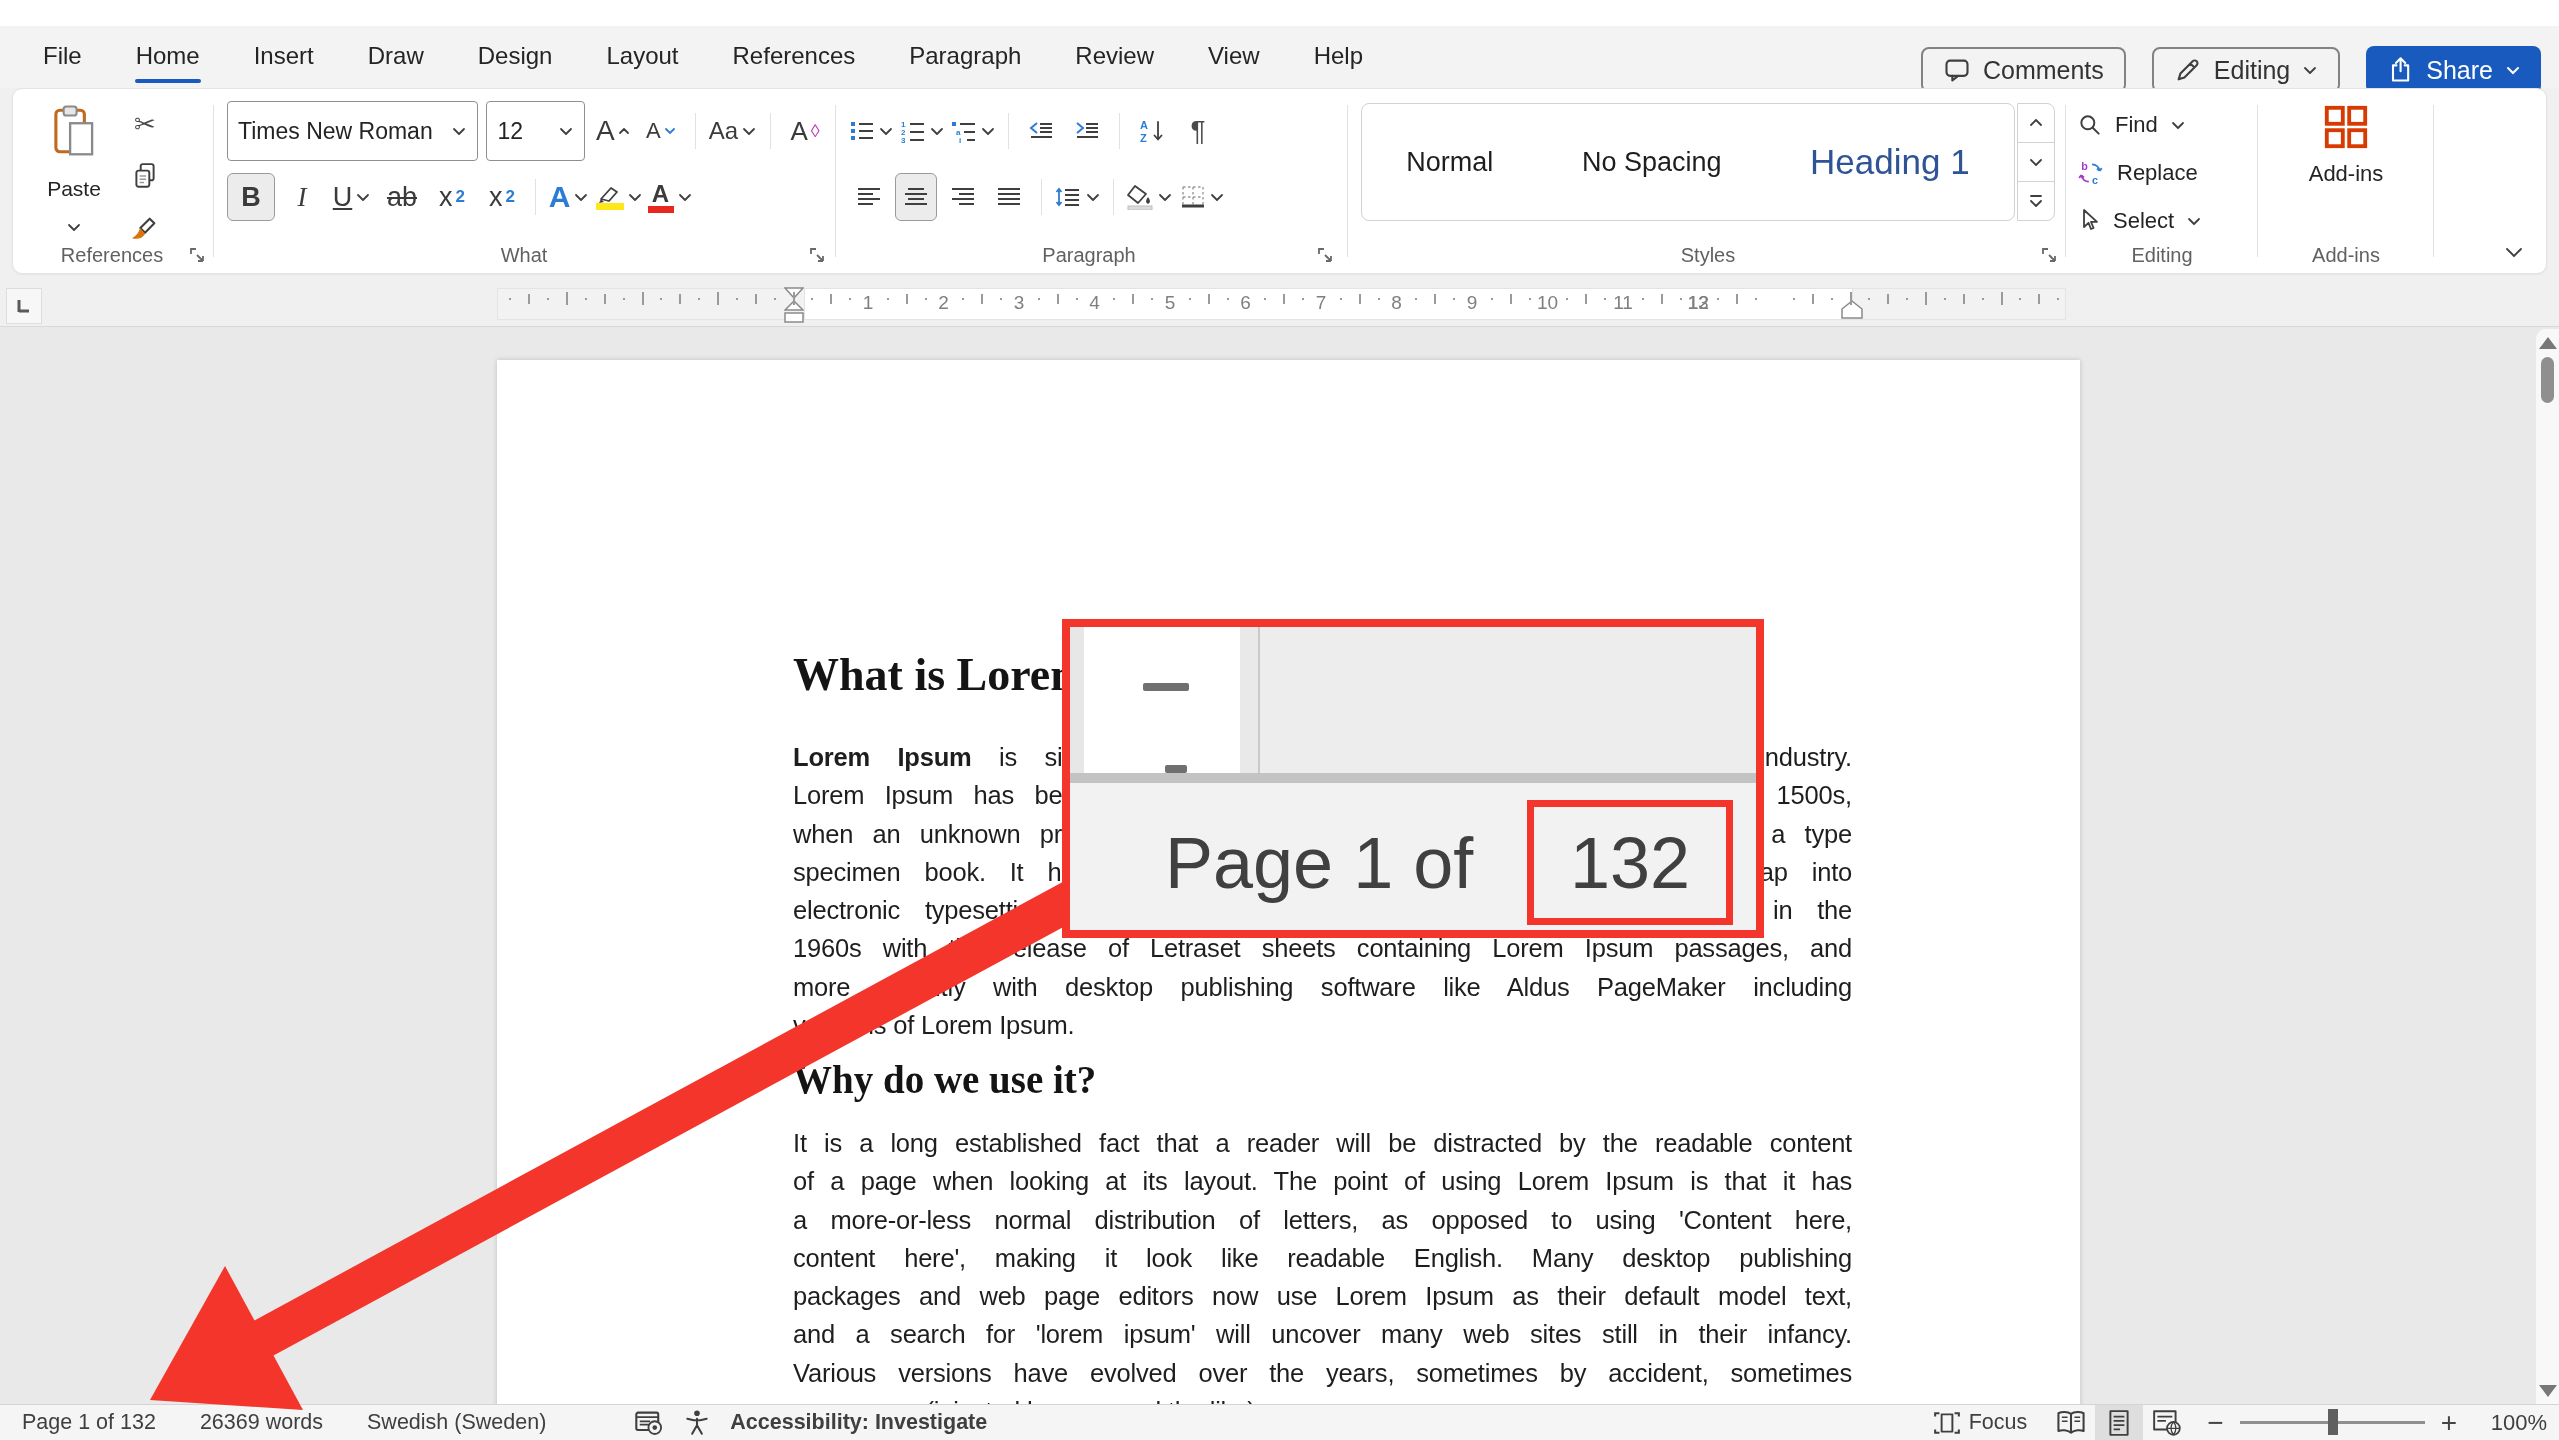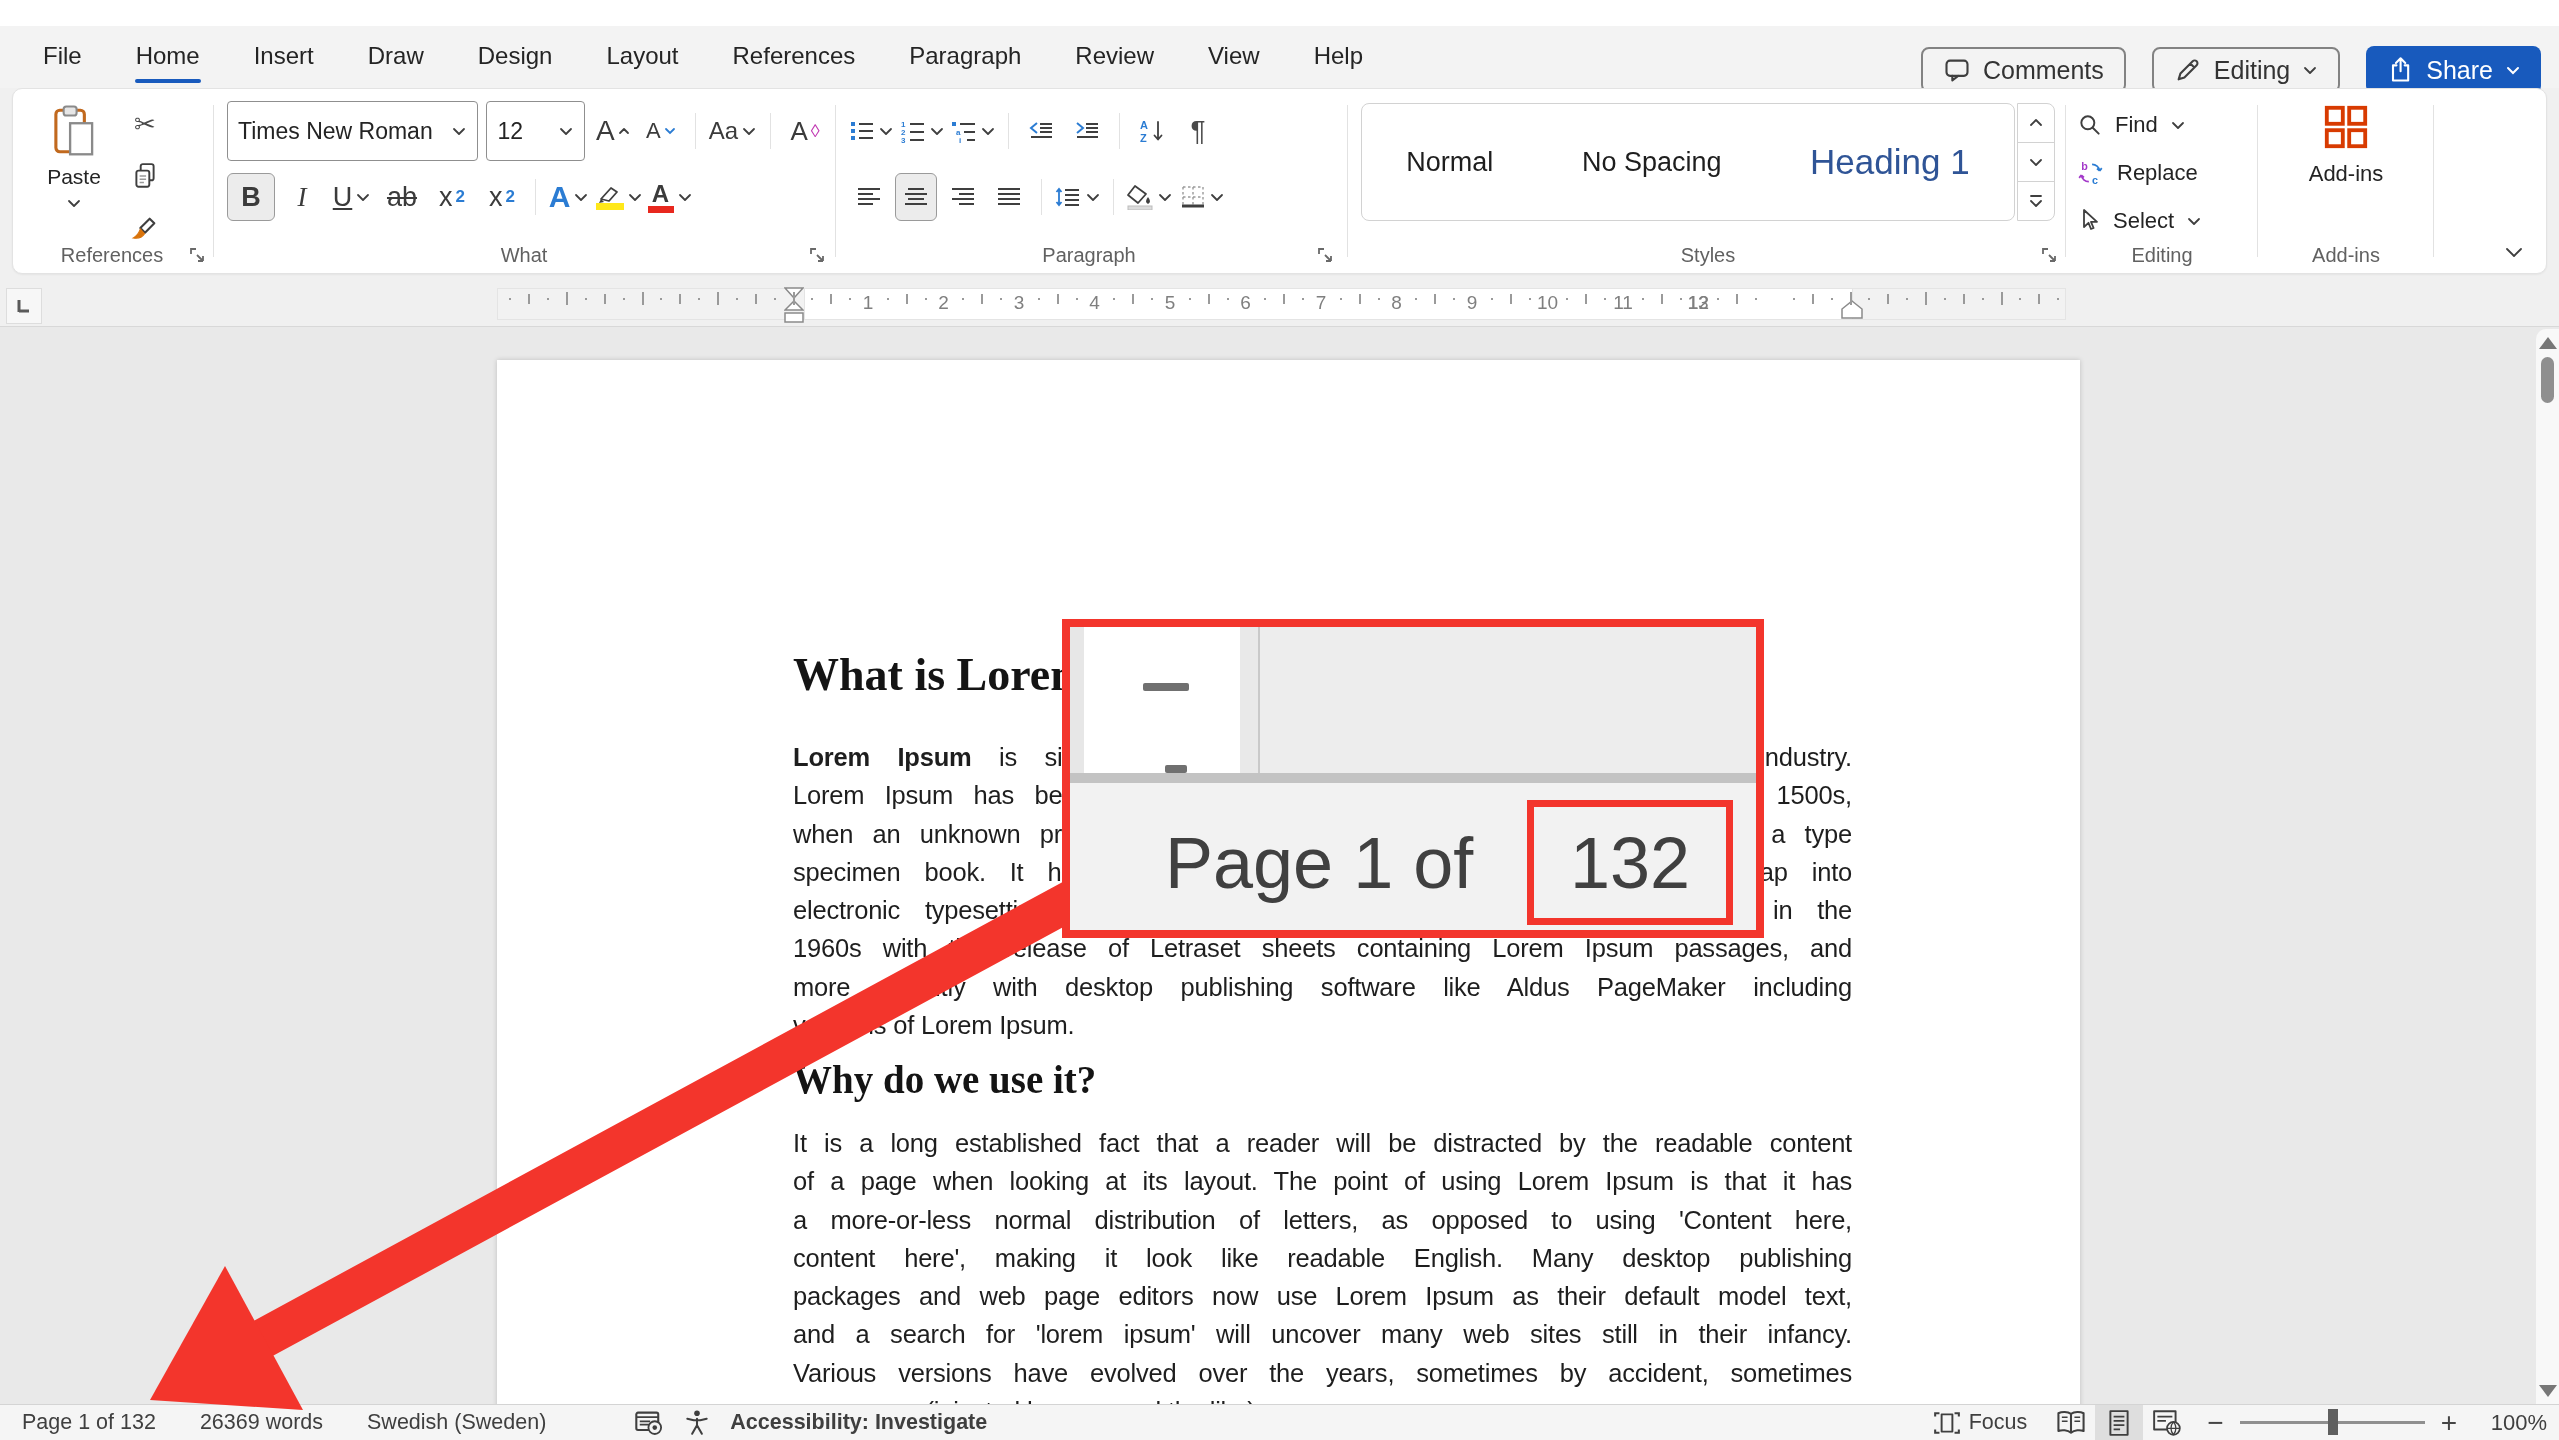--- a/index.html
+++ b/index.html
@@ -32,21 +32,21 @@
        justify-content:space-between;padding:8px 10px;font-size:23px;background:#fff}
   .fbtn{min-width:46px;height:46px;display:flex;align-items:center;justify-content:center;
        font-size:27px;gap:3px;border-radius:6px;color:#3b3b3b}
   .fbtn.small{min-width:40px}
   .fbtn.active{border:1px solid #9a9a9a;background:#ececec}
   .stack{display:flex;flex-direction:column;align-items:center;line-height:1}
   .vsep{width:1px;height:36px;background:#e2e2e2;margin:0 6px}
   sub,sup{color:#2b7cd3;font-size:17px;font-weight:600}
   
   .paste{position:absolute;left:22px;top:16px;width:78px;display:flex;flex-direction:column;
-       align-items:center;gap:8px;font-size:21px}
+       align-items:center;gap:20px;font-size:21px}
   .clip-col{position:absolute;left:112px;top:14px;display:flex;flex-direction:column;gap:10px}
   .clip-col .fbtn{height:42px}
   
   .gallery{position:absolute;left:8px;right:48px;top:14px;height:116px;border:1px solid #d2d2d2;
        border-radius:8px;display:flex;align-items:center;justify-content:space-around;background:#fff}
   .style-item{font-size:27px;color:#1e1e1e;padding:0 12px}
   .style-item.heading-style{font-size:35px;color:var(--heading-blue);font-weight:400}
   .gal-scroll{position:absolute;right:8px;top:14px;width:36px;height:116px;display:flex;
        flex-direction:column;border:1px solid #d2d2d2;border-radius:0 8px 8px 0;overflow:hidden}
   .gal-btn{flex:1;display:flex;align-items:center;justify-content:center;border-bottom:1px solid #d2d2d2;color:#555}

